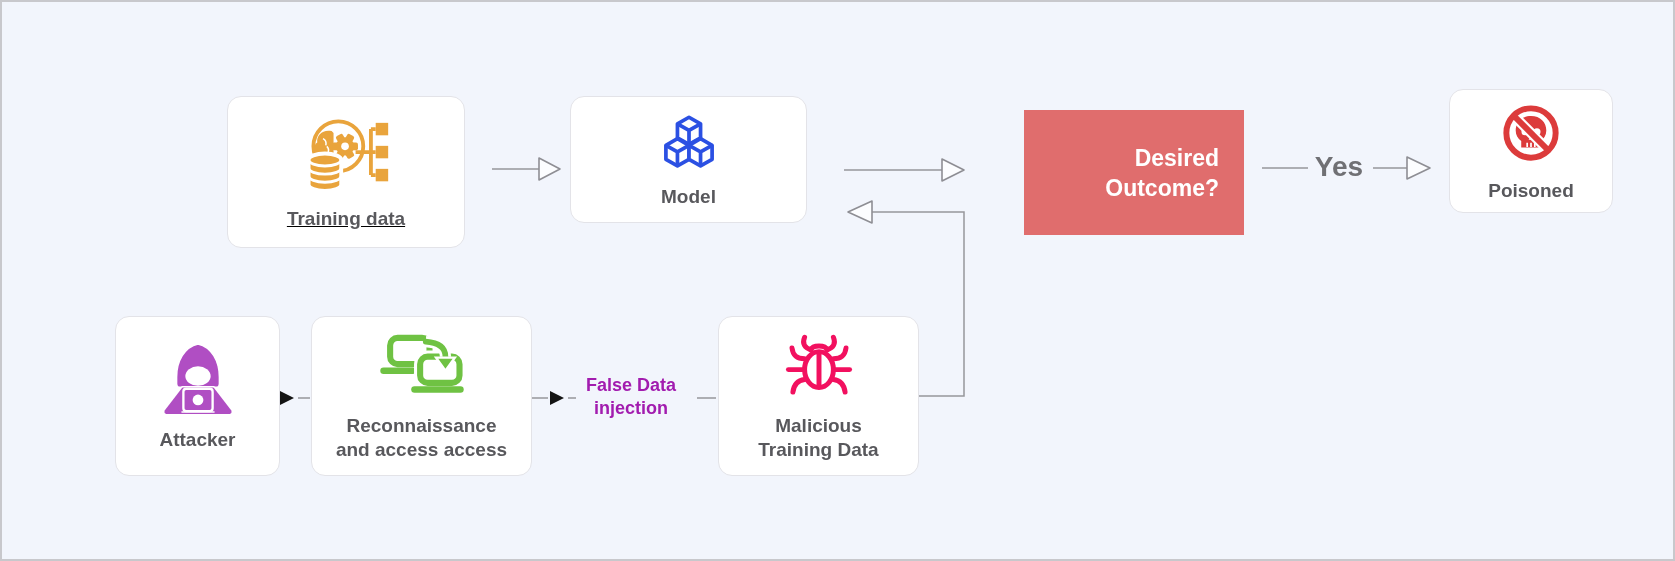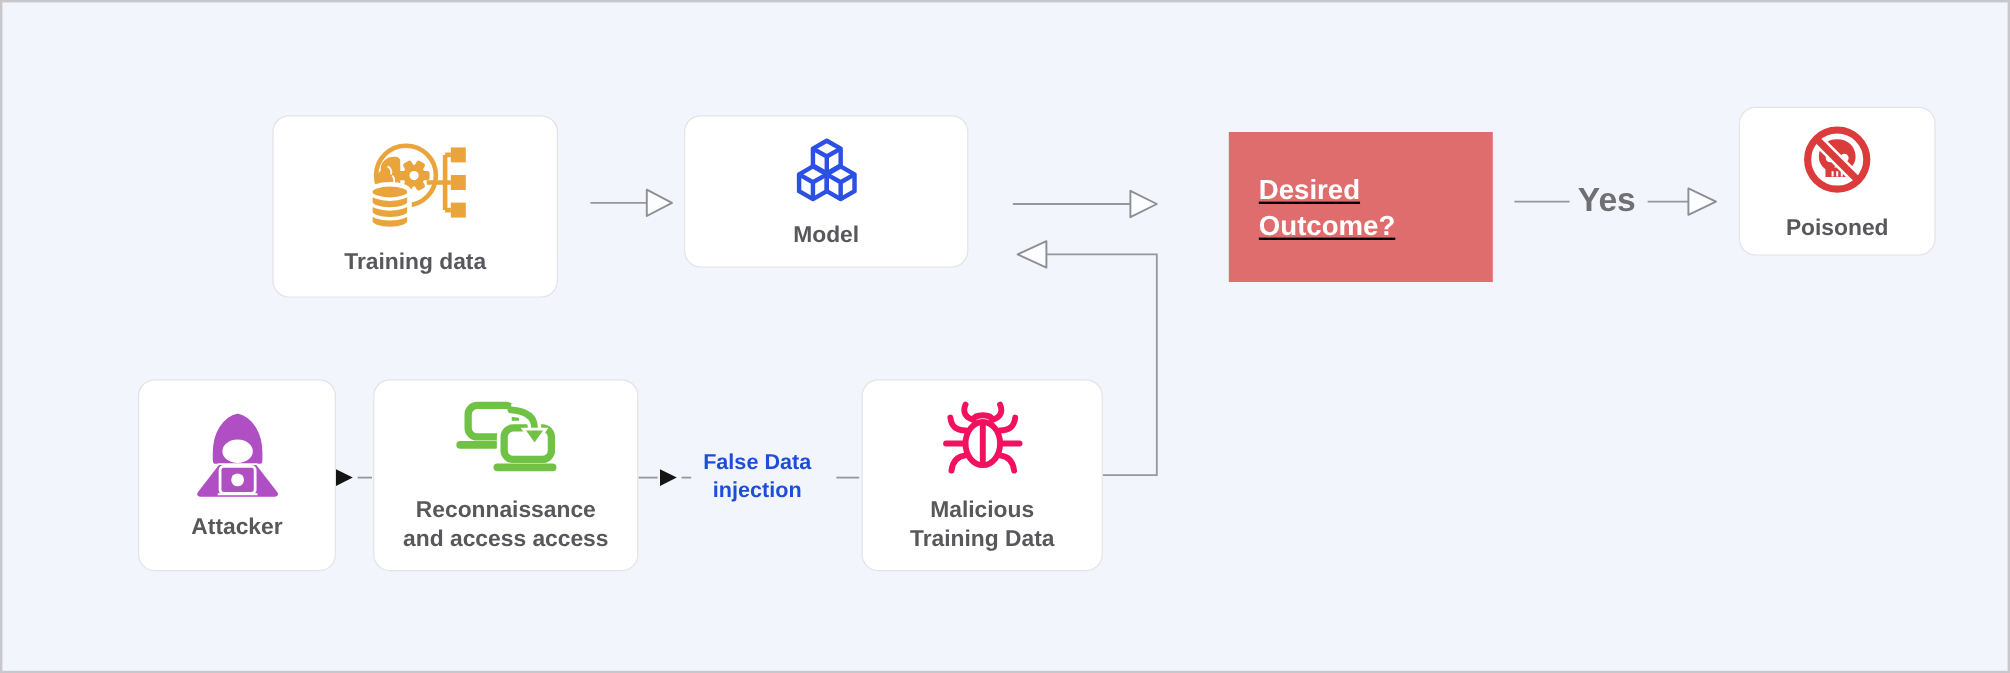--- a/index.html
+++ b/index.html
@@ -36,42 +36,41 @@
     font-weight:bold;
     font-size:19px;line-height:24px;
     color:#58585C;
     text-align:center;
   }
   .icon-wrap{display:flex;align-items:center;justify-content:center;}
   .decision{
     position:absolute;
     box-sizing:border-box;
     display:flex;align-items:center;justify-content:center;
-    text-align:left;
-    text-decoration:underline;
+    text-align:right;
   }
   .decision .decision-label{
     font-weight:bold;
     font-size:23px;line-height:30px;
     color:#FFFFFF;
     max-width:170px;
   }
   .edge-label{
     position:absolute;
     font-weight:bold;
     text-align:center;
   }
   .edge-label.yes{
     font-size:28px;line-height:24px;color:#707074;
   }
   .edge-label.fdi{
-    font-size:18px;line-height:23px;color:#1d4ed8;
+    font-size:18px;line-height:23px;color:#a21caf;
   }
   
-  #node-training{left:225px;top:94px;width:238px;height:152px;}
+  #node-training{left:225px;top:94px;width:238px;height:152px;text-decoration:underline;}
   #node-model{left:568px;top:94px;width:237px;height:127px;}
   #node-desired{left:1022px;top:108px;width:220px;height:125px;}
   #node-poisoned{left:1447px;top:87px;width:164px;height:124px;}
   #node-attacker{left:80px;top:314px;width:165px;height:160px;margin-left:33px;}
   #node-recon{left:309px;top:314px;width:221px;height:160px;}
   #node-malicious{left:716px;top:314px;width:201px;height:160px;}
   #node-recon .node-label{max-width:188px;}
   #node-malicious .node-label{max-width:135px;}
   #label-yes{left:1304px;top:153px;width:66px;}
   #label-fdi{left:565px;top:372px;width:128px;}

